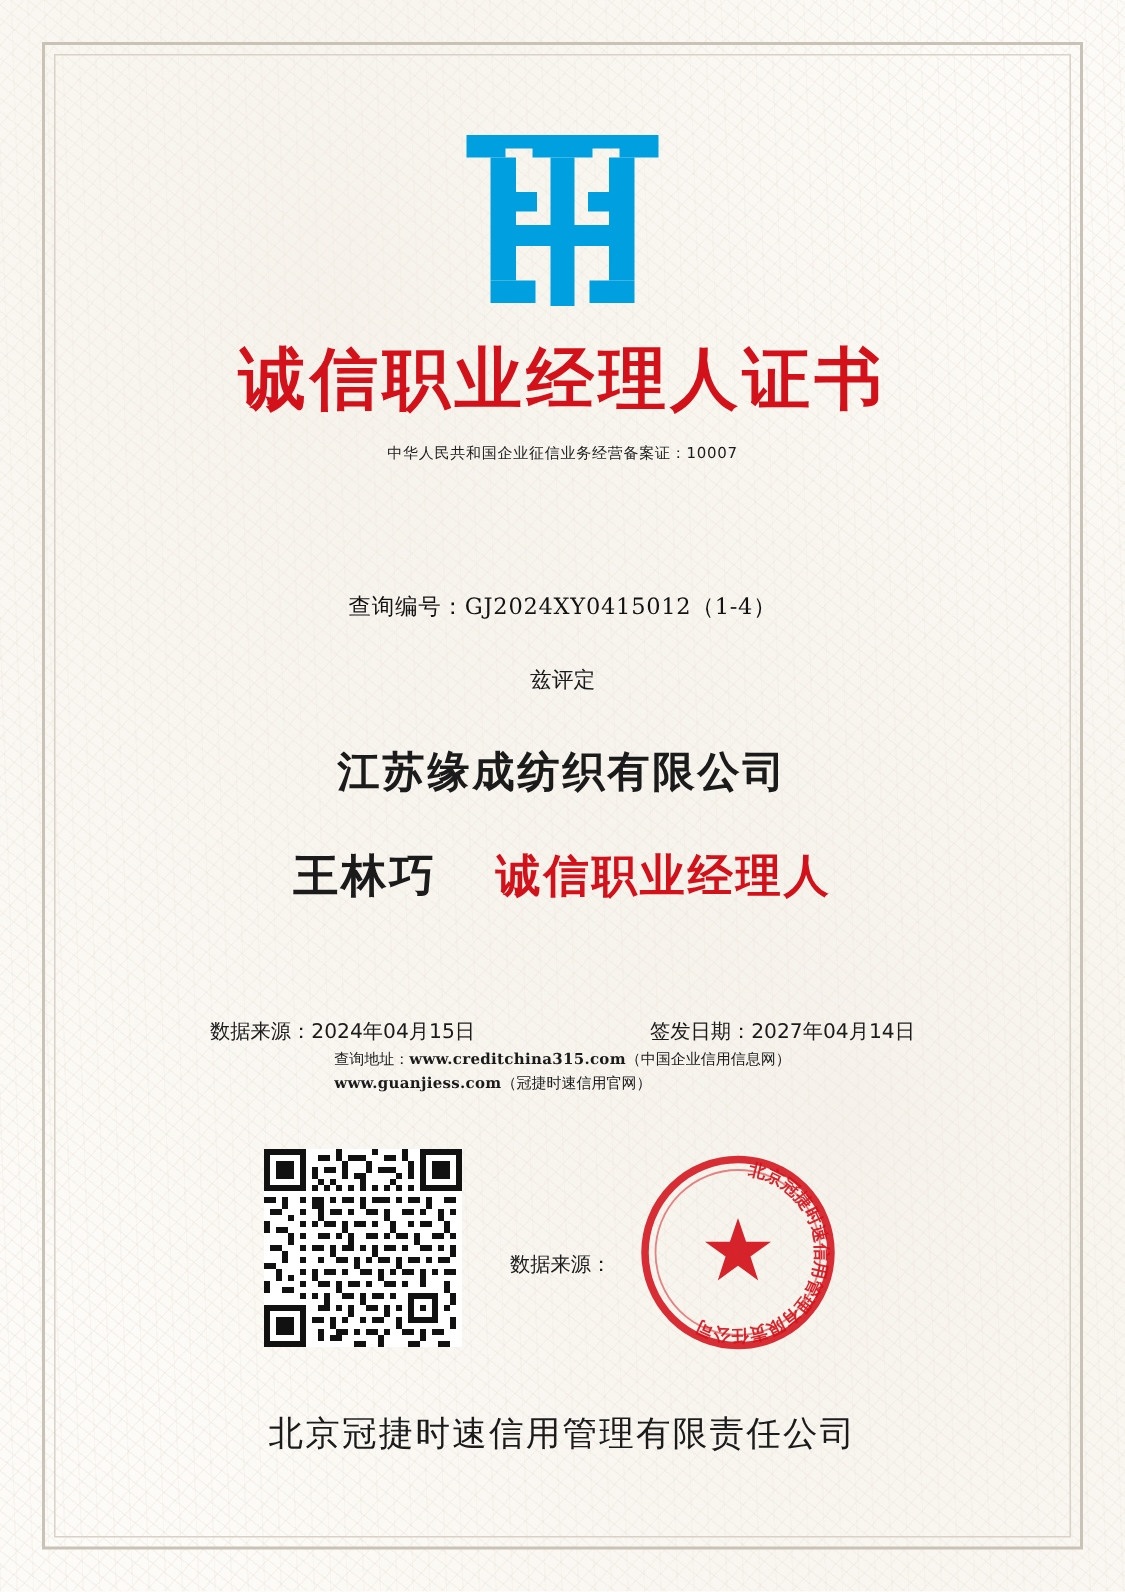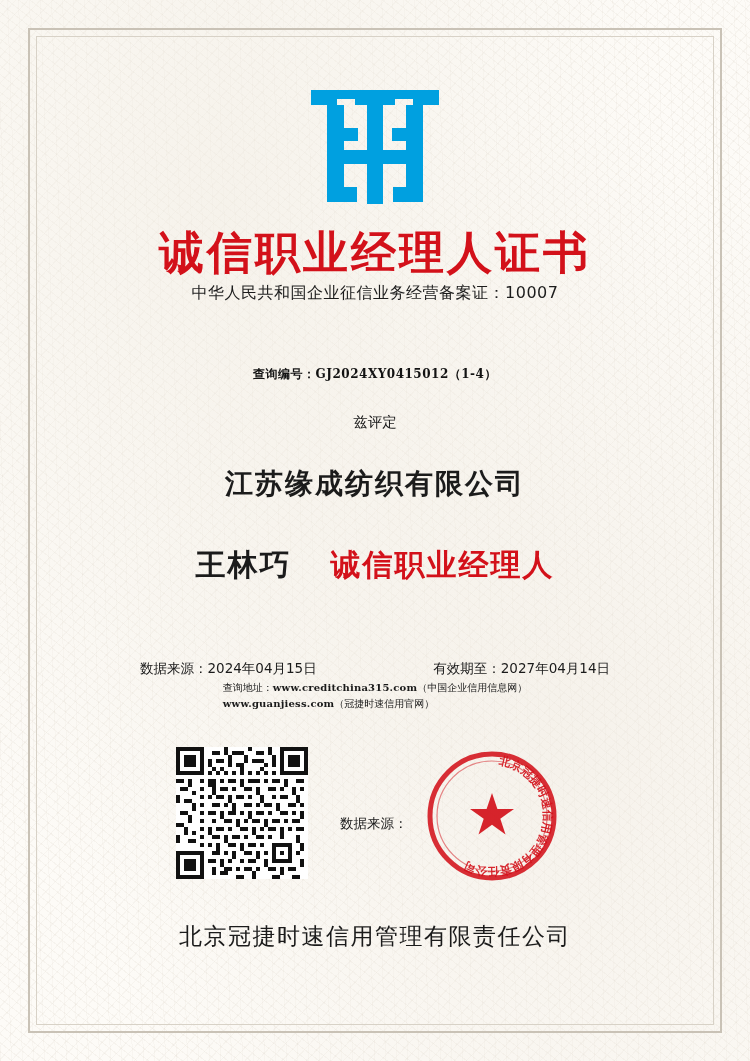--- a/index.html
+++ b/index.html
@@ -70,36 +70,36 @@
     font-family: "DejaVu Sans", "Liberation Sans", sans-serif;
     font-size: 45px;
     font-weight: bold;
     letter-spacing: 3px;
     color: #d3111a;
     text-align: center;
     line-height: 1.1;
   }
 
   .subtitle {
-    margin-top: 5px;
-    font-family: "DejaVu Sans", "Liberation Sans", sans-serif;
-    font-size: 16px;
+    margin-top: 17px;
+    font-family: "DejaVu Sans", "Liberation Sans", sans-serif;
+    font-size: 10px;
     color: #1c1c1c;
     letter-spacing: 0.5px;
     text-align: center;
   }
 
   .query-no {
-    margin-top: 62px;
+    margin-top: 86px;
     font-family: "DejaVu Serif", "Liberation Serif", serif;
-    font-size: 12px;
+    font-size: 15px;
     color: #121212;
     letter-spacing: 0.5px;
     text-align: center;
-    font-weight: 700;
+    font-weight: 400;
   }
 
   .awarded-label {
     margin-top: 30px;
     font-family: "DejaVu Sans", "Liberation Sans", sans-serif;
     font-size: 14.5px;
     color: #1a1a1a;
     text-align: center;
   }
 
@@ -107,21 +107,21 @@
     margin-top: 33px;
     font-family: "DejaVu Sans", "Liberation Sans", sans-serif;
     font-size: 28px;
     font-weight: bold;
     color: #1b1b1b;
     letter-spacing: 2px;
     text-align: center;
   }
 
   .honoree-row {
-    margin-top: 42px;
+    margin-top: 30px;
     display: flex;
     align-items: baseline;
     gap: 39px;
   }
   .honoree-name {
     font-family: "DejaVu Sans", "Liberation Sans", sans-serif;
     font-size: 30px;
     font-weight: bold;
     color: #1b1b1b;
     letter-spacing: 2px;
@@ -247,21 +247,21 @@
 
     <div class="company-name">江苏缘成纺织有限公司</div>
 
     <div class="honoree-row">
       <span class="honoree-name">王林巧</span>
       <span class="honoree-title">诚信职业经理人</span>
     </div>
 
     <div class="dates-row">
       <span>数据来源：2024年04月15日</span>
-      <span>有效期至：2027年04月14日</span>
+      <span>签发日期：2027年04月14日</span>
     </div>
 
     <div class="url-block">
       <div>
         <span>查询地址：</span><span class="u">www.creditchina315.com</span><span>（中国企业信用信息网）</span>
       </div>
       <div>
         <span class="u">www.guanjiess.com</span><span>（冠捷时速信用官网）</span>
       </div>
     </div>

